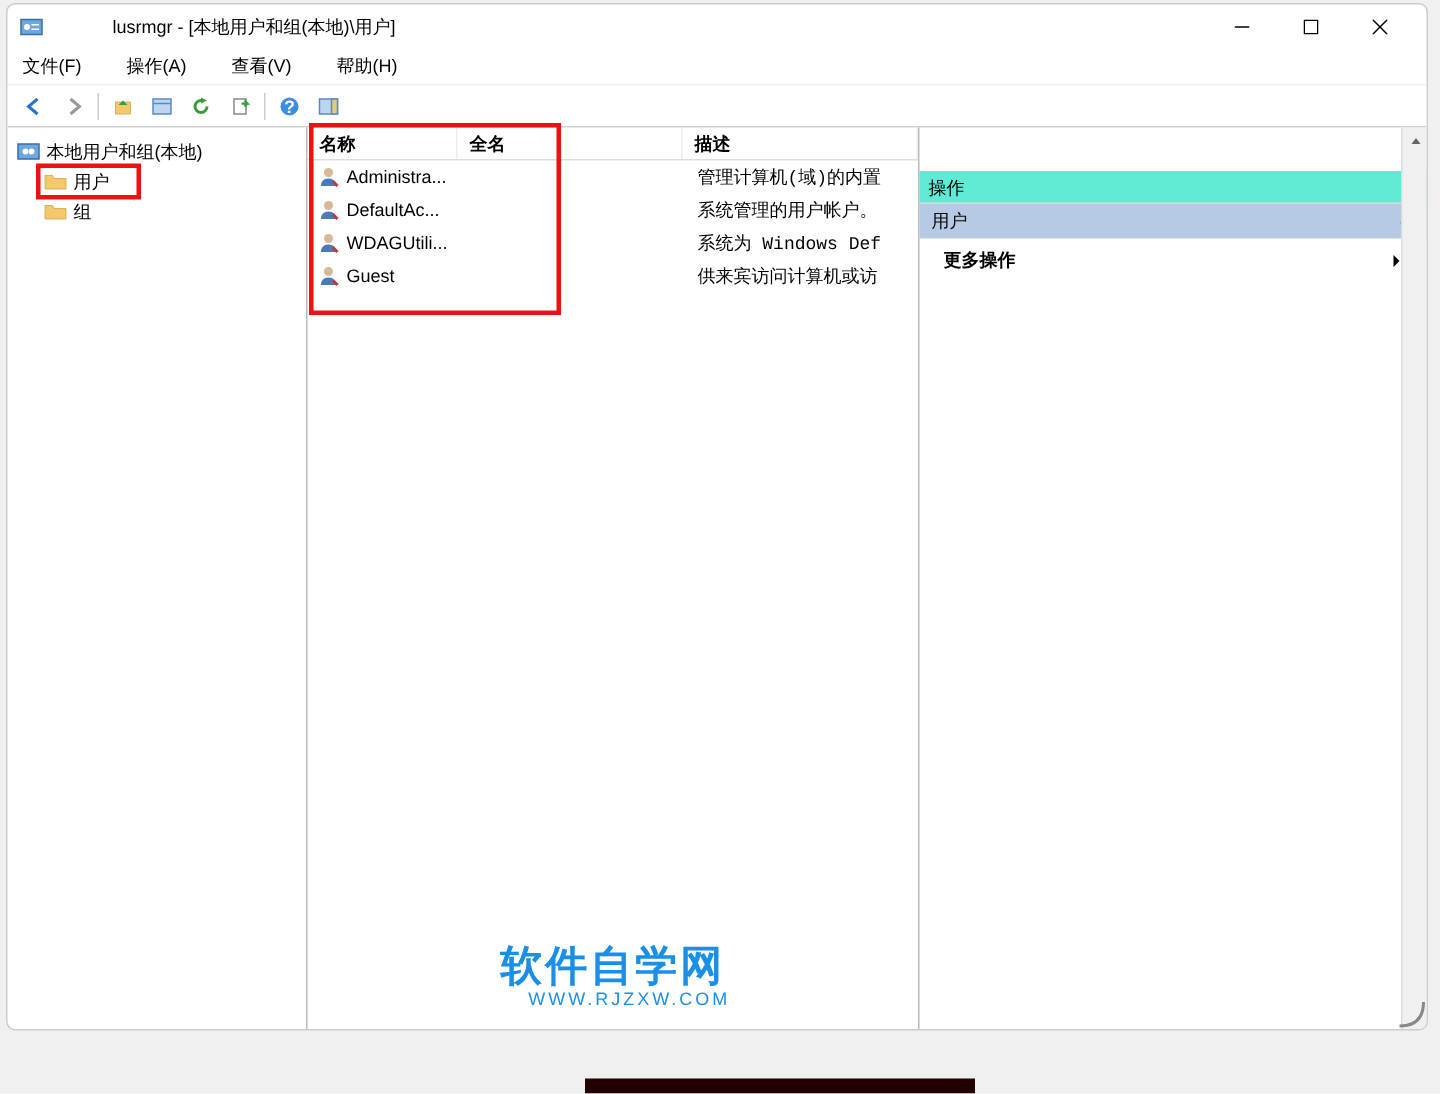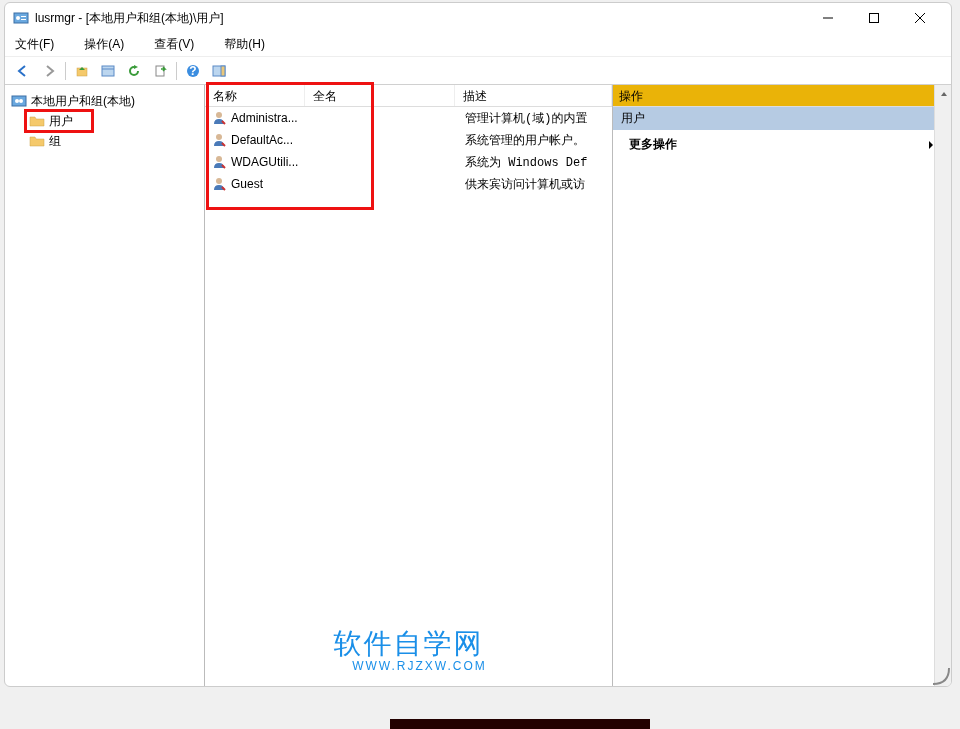--- a/index.html
+++ b/index.html
@@ -1,55 +1,55 @@
 <!DOCTYPE html>
 <html><head>
 <meta charset="utf-8">
 <style>
 * { box-sizing: border-box; margin: 0; padding: 0; font-family: "Segoe UI", Tahoma, sans-serif; font-size: 12px; }
 body { background: #f0f0f0; width: 960px; height: 729px; position: relative; }
 .window { position: absolute; top: 2px; left: 4px; width: 948px; height: 685px; background: #fff; border: 1px solid #ccc; border-radius: 6px; overflow: hidden; }
 .titlebar { height: 30px; display: flex; align-items: center; padding: 0 8px; }
 .titlebar .app-icon { width: 16px; height: 16px; margin-right: 6px; }
-.titlebar .title { flex: 1; color: #000; font-size: 12px; }
+.titlebar .title { flex: 1; color: #000; font-size: 12px; margin-left: 40px; }
 .winbtns { display: flex; height: 30px; }
 .winbtn { width: 46px; display: flex; align-items: center; justify-content: center; cursor: default; }
 .winbtn svg { width: 10px; height: 10px; }
 .menubar { height: 24px; display: flex; align-items: center; padding: 0 10px; gap: 30px; border-bottom: 1px solid #eee; }
 .menubar span { cursor: default; }
 .toolbar { height: 28px; display: flex; align-items: center; padding: 0 6px; gap: 2px; border-bottom: 1px solid #d0d0d0; background: #fff; }
 .tbbtn { width: 24px; height: 22px; display: flex; align-items: center; justify-content: center; border: 1px solid transparent; }
 .tsep { width: 1px; height: 18px; background: #ccc; margin: 0 2px; }
 .content { display: flex; height: calc(100% - 82px); position: relative; }
 .treepane { width: 200px; border-right: 1px solid #bbb; padding: 6px 4px; position: relative; }
 .treerow { display: flex; align-items: center; height: 20px; padding-left: 2px; cursor: default; text-align: right; }
 .treerow .ticon { width: 16px; height: 16px; margin-right: 4px; }
 .treerow.sel { background: transparent; }
 .treerow.indent { padding-left: 20px; }
 .hl-box { position: absolute; border: 3px solid #e11; pointer-events: none; }
 .listpane { flex: 1; border-right: 1px solid #bbb; position: relative; padding-top: 0; }
 .listhdr { display: flex; height: 22px; border-bottom: 1px solid #ddd; }
-.listhdr .col { padding: 3px 8px; border-right: 1px solid #eee; cursor: default; }
+.listhdr .col { padding: 3px 8px; border-right: 1px solid #eee; cursor: default; font-weight: bold; }
 .col-name { width: 100px; }
 .col-full { width: 150px; }
 .col-desc { flex: 1; }
 .listrow { display: flex; height: 22px; align-items: center; cursor: default; }
 .listrow .uicon { width: 16px; height: 16px; margin-left: 6px; margin-right: 4px; }
 .listrow .cname { width: 80px; overflow: hidden; white-space: nowrap; text-overflow: ellipsis; }
 .listrow .cfull { width: 150px; }
 .listrow .cdesc { flex: 1; white-space: nowrap; overflow: hidden; padding-left: 4px; font-family: Liberation Mono, monospace; }
 .actionpane { width: 338px; position: relative; padding: 0; }
-.actionpane .ahdr { height: 22px; background: #eab308; border-bottom: 1px solid #ddd; padding: 3px 6px; font-weight: normal; }
+.actionpane .ahdr { height: 22px; background: #5eead4; border-bottom: 1px solid #ddd; padding: 3px 6px; font-weight: normal; margin-top: 29px; }
 .actionpane .asection { background: #b6cbe3; padding: 3px 8px; position: relative; }
 .actionpane .asection .tri { position: absolute; right: 8px; top: 6px; }
 .actionpane .aitem { padding: 6px 16px; display: flex; align-items: center; justify-content: space-between; cursor: default; font-weight: bold; }
 .scrollv { position: absolute; right: 0; top: 0; width: 17px; height: 100%; background: #f0f0f0; border-left: 1px solid #ddd; }
 .scrollv .arrow { width: 17px; height: 17px; display: flex; align-items: center; justify-content: center; }
 .watermark { position: absolute; left: 50%; top: 540px; transform: translateX(-50%); text-align: center; pointer-events: none; }
-.watermark .wm1 { font-size: 28px; font-weight: normal; color: #1a8fe8; letter-spacing: 2px; }
+.watermark .wm1 { font-size: 28px; font-weight: bold; color: #1a8fe8; letter-spacing: 2px; }
 .watermark .wm2 { font-size: 12px; color: #1a8fe8; letter-spacing: 2px; margin-top: -4px; margin-left: 22px; }
 .folder-icon { fill: #f5c96b; stroke: #caa04a; stroke-width: 0.5; }
 .bottombar { position: absolute; bottom: 0; left: 390px; width: 260px; height: 10px; background: #200; }
 .corner { position:absolute; right:0; bottom:0; width:22px; height:22px; color:#666; }
 </style>
 </head>
 <body>
 
 <div class="window">
 

